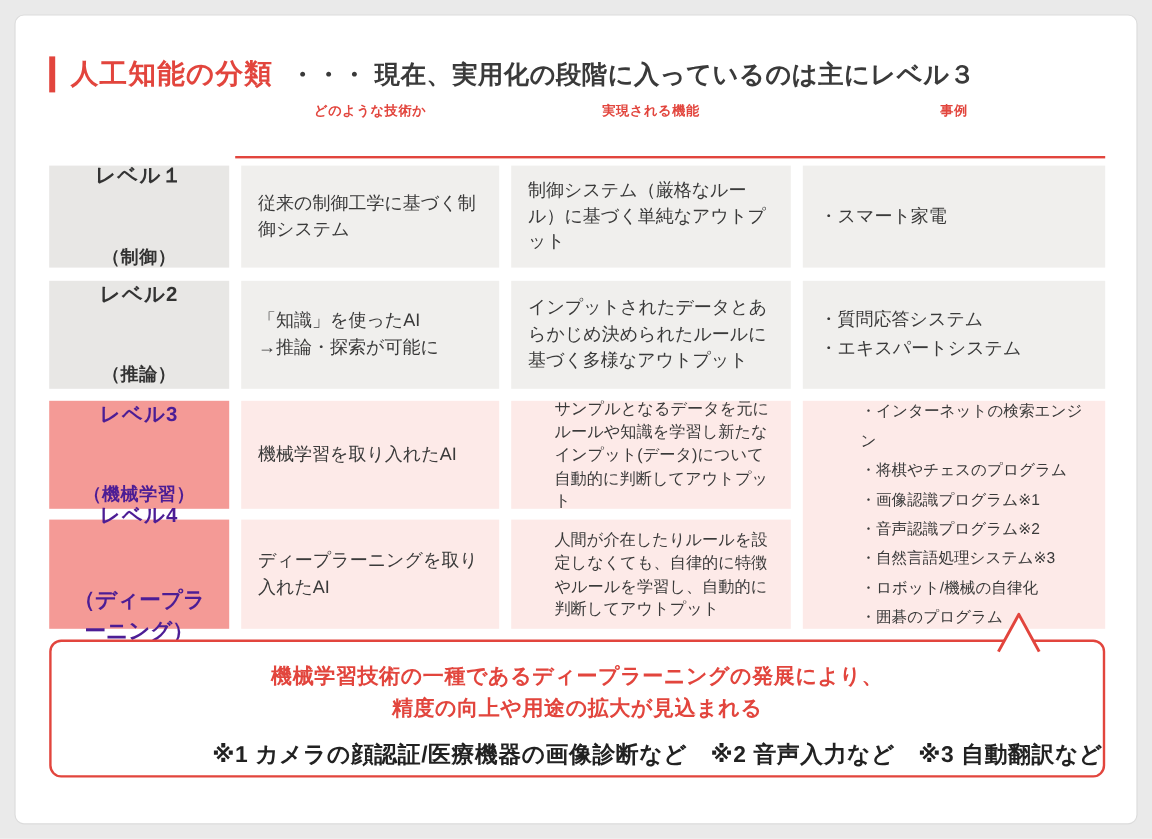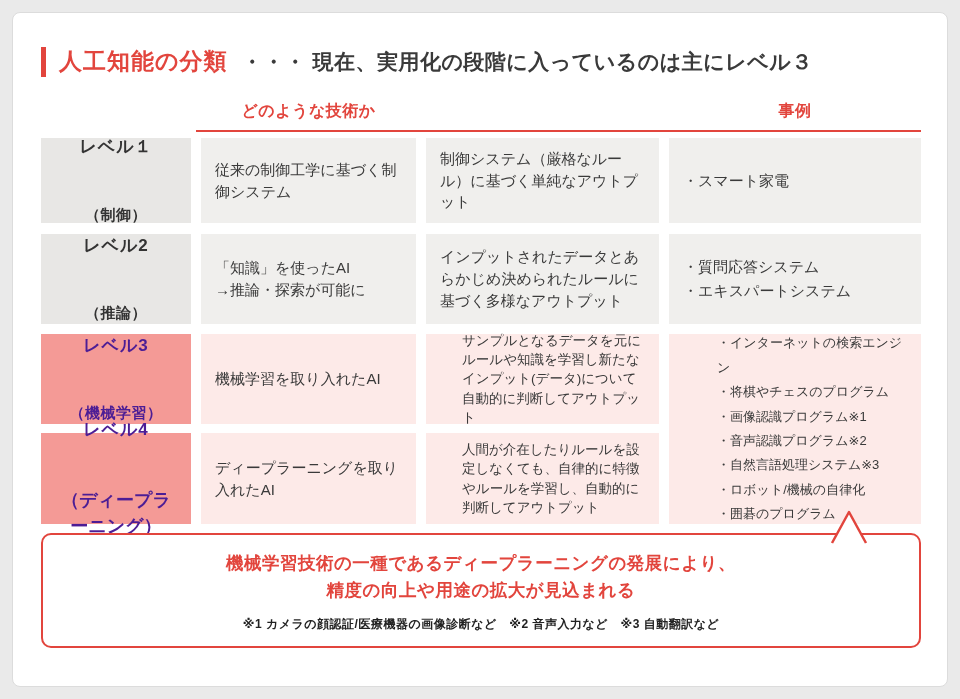--- a/index.html
+++ b/index.html
@@ -39,22 +39,22 @@
   .title-text{
     font-size:23px; font-weight:bold; color:var(--accent);
     letter-spacing:1px; white-space:nowrap;
   }
   .subtitle-text{
     font-size:21px; font-weight:bold; color:var(--ink);
     margin-left:14px; white-space:nowrap; letter-spacing:0.5px;
   }
   
   .col-header{
-    position:absolute; top:88px; height:20px;
-    text-align:center; font-size:16px; font-weight:bold;
+    position:absolute; top:72px; height:20px;
+    text-align:center; font-size:11px; font-weight:bold;
     color:var(--accent); letter-spacing:0.5px;
   }
   .header-line{
     position:absolute; left:183px; top:117px; width:725px; height:2px;
     background:var(--accent);
   }
   
   .cell{
     position:absolute;
     display:flex; flex-direction:column; justify-content:center;
@@ -93,40 +93,42 @@
     border:2px solid var(--accent);
     border-radius:10px;
     text-align:center;
     padding-top:15px;
   }
   .callout-main{
     color:var(--accent); font-weight:bold; font-size:17.5px; line-height:1.55;
     letter-spacing:0.5px;
   }
   .callout-foot{
-    margin-top:12px; font-size:12px; font-weight:bold; color:#222222;
+    margin-top:12px; font-size:19px; font-weight:bold; color:#222222;
     letter-spacing:0.5px;
+    text-align:right;
   }
   .pointer{
     position:absolute; left:805px; top:496px; width:62px; height:36px;
     z-index:3;
   }
 </style>
 </head>
 <body>
 
 <div class="card">
 
   <div class="title-row">
     <div class="title-bar"></div>
     <div class="title-text">人工知能の分類</div>
     <div class="subtitle-text">・・・ 現在、実用化の段階に入っているのは主にレベル３</div>
   </div>
 
   <div class="col-header c2">どのような技術か</div>
+  <div class="col-header c3">実現される機能</div>
   <div class="col-header c4">事例</div>
   <div class="header-line"></div>
 
   <div class="cell label-box c1 r1">
     <div class="lv">レベル１</div>
     <div class="lv-sub">（制御）</div>
   </div>
   <div class="cell gray prewrap c2 r1">従来の制御工学に基づく制御システム</div>
   <div class="cell gray c3 r1">制御システム（厳格なルール）に基づく単純なアウトプット</div>
   <div class="cell gray ex-list c4 r1">

